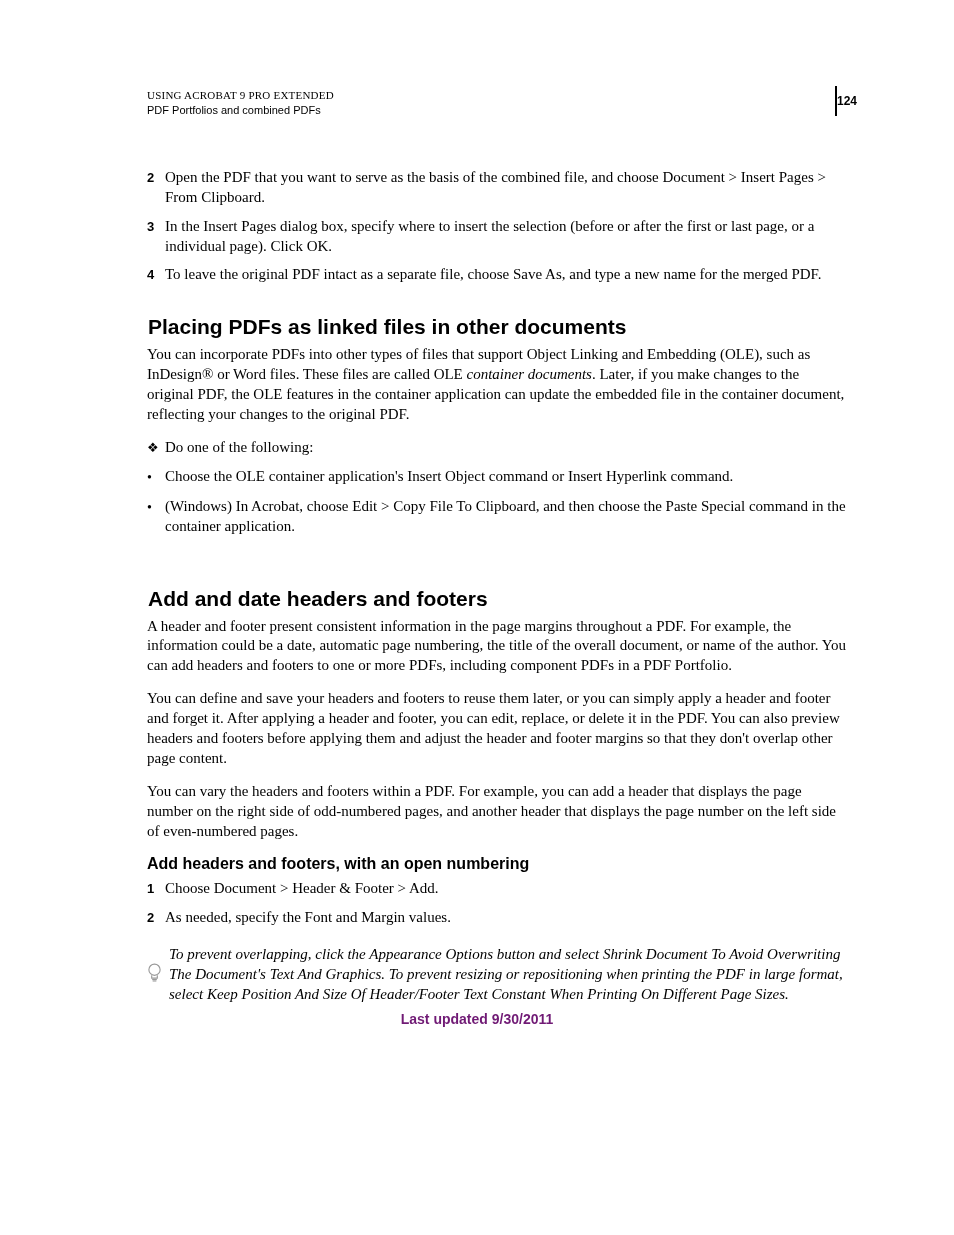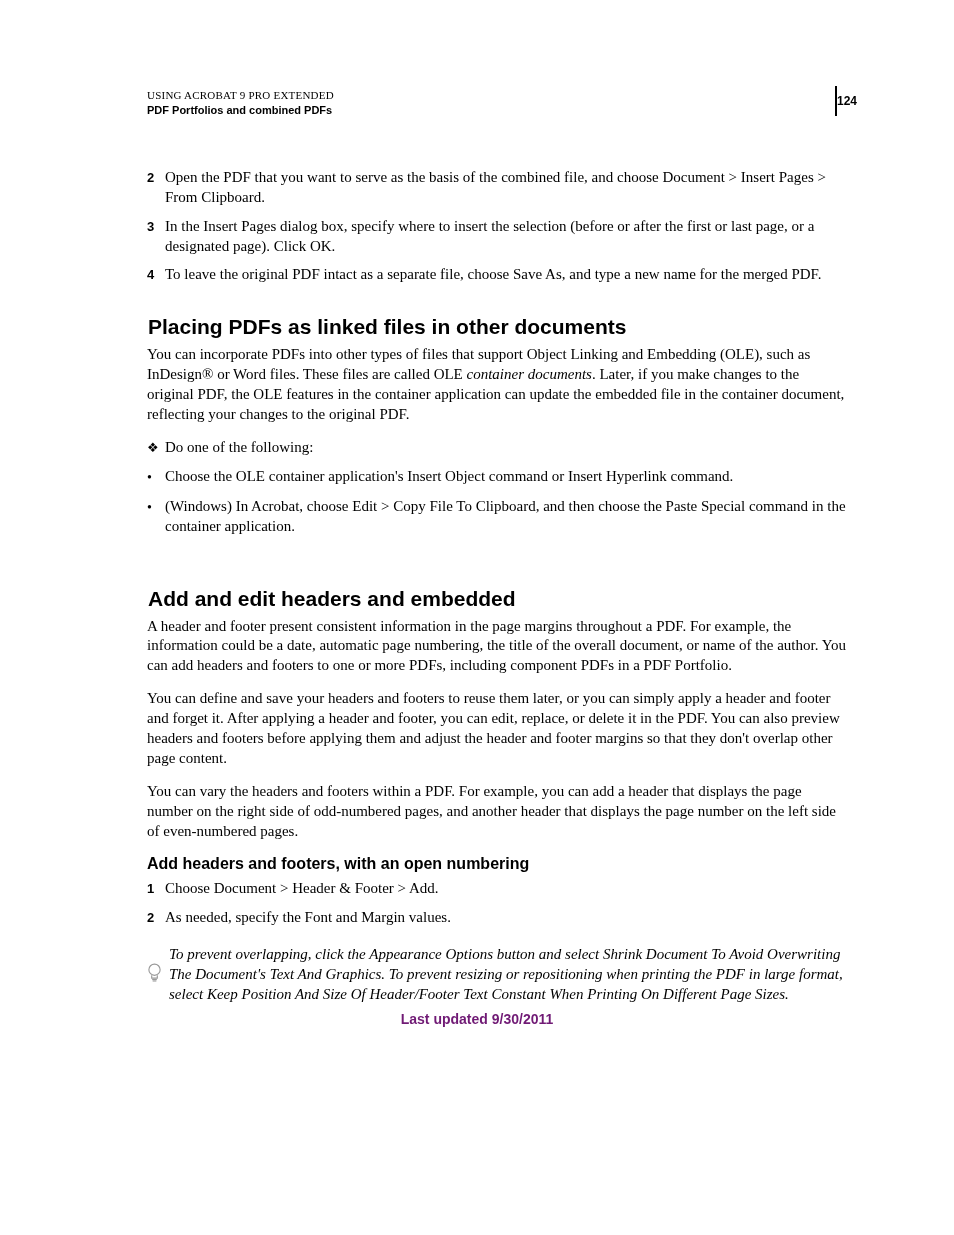--- a/index.html
+++ b/index.html
@@ -22,21 +22,21 @@
   }
   .header-left {
     font-size: 11px;
     line-height: 1.35;
   }
   .header-line1 {
     letter-spacing: 0.02em;
   }
   .header-line2 {
     font-family: "Myriad Pro", "Helvetica Neue", Arial, sans-serif;
-    font-weight: bold;
+    font-weight: normal;
     font-size: 11px;
   }
   .page-number {
     position: absolute;
     right: -8px;
     top: -2px;
     font-family: "Myriad Pro", "Helvetica Neue", Arial, sans-serif;
     font-weight: bold;
     font-size: 12px;
     padding-left: 0;
@@ -146,21 +146,21 @@
     <div class="page-number">124</div>
   </div>
 
   <ol class="num-list body-text">
     <li>
       <span class="num">2</span>
       <span class="txt">Open the PDF that you want to serve as the basis of the combined file, and choose Document &gt; Insert Pages &gt; From Clipboard.</span>
     </li>
     <li>
       <span class="num">3</span>
-      <span class="txt">In the Insert Pages dialog box, specify where to insert the selection (before or after the first or last page, or a designated page). Click OK.</span>
+      <span class="txt">In the Insert Pages dialog box, specify where to insert the selection (before or after the first or last page, or a individual page). Click OK.</span>
     </li>
     <li>
       <span class="num">4</span>
       <span class="txt">To leave the original PDF intact as a separate file, choose Save As, and type a new name for the merged PDF.</span>
     </li>
   </ol>
 
   <h2 class="h2">Placing PDFs as linked files in other documents</h2>
   <p class="para body-text">
     <span>You can incorporate PDFs into other types of files that support Object Linking and Embedding (OLE), such as InDesign® or Word files. These files are called OLE </span><span class="italic">container documents</span><span>. Later, if you make changes to the original PDF, the OLE features in the container application can update the embedded file in the container document, reflecting your changes to the original PDF.</span>
@@ -175,21 +175,21 @@
       <span class="bullet-dot">•</span>
       <span class="txt">Choose the OLE container application's Insert Object command or Insert Hyperlink command.</span>
     </li>
     <li>
       <span class="bullet-dot">•</span>
       <span class="txt">(Windows) In Acrobat, choose Edit &gt; Copy File To Clipboard, and then choose the Paste Special command in the container application.</span>
     </li>
   </ul>
 
 
-  <h2 class="h2">Add and edit headers and embedded</h2>
+  <h2 class="h2">Add and date headers and footers</h2>
 
   <p class="para body-text">A header and footer present consistent information in the page margins throughout a PDF. For example, the information could be a date, automatic page numbering, the title of the overall document, or name of the author. You can add headers and footers to one or more PDFs, including component PDFs in a PDF Portfolio.</p>
   <p class="para body-text">You can define and save your headers and footers to reuse them later, or you can simply apply a header and footer and forget it. After applying a header and footer, you can edit, replace, or delete it in the PDF. You can also preview headers and footers before applying them and adjust the header and footer margins so that they don't overlap other page content.</p>
   <p class="para body-text">You can vary the headers and footers within a PDF. For example, you can add a header that displays the page number on the right side of odd-numbered pages, and another header that displays the page number on the left side of even-numbered pages.</p>
 
   <h3 class="h3">Add headers and footers, with an open numbering</h3>
 
   <ol class="num-list body-text" style="margin-bottom:10px">
     <li>
       <span class="num">1</span>

